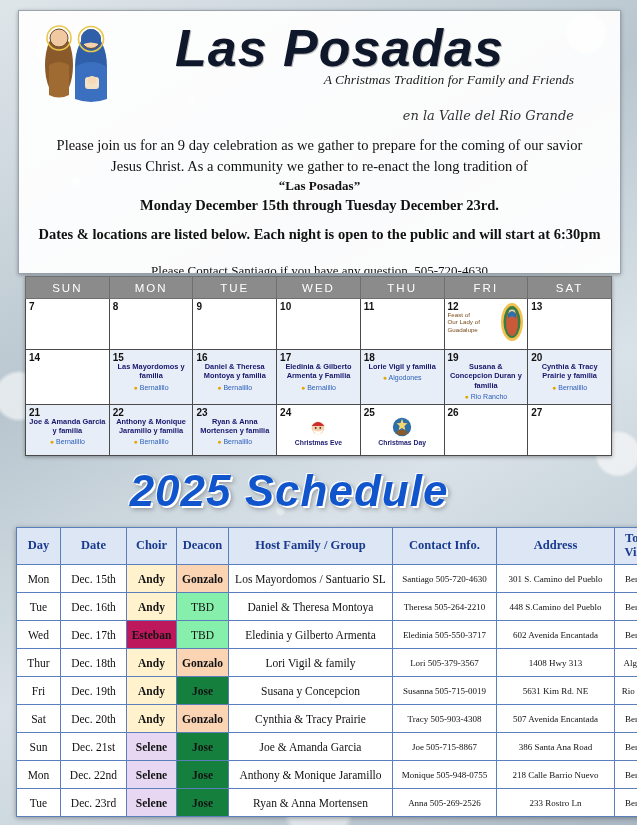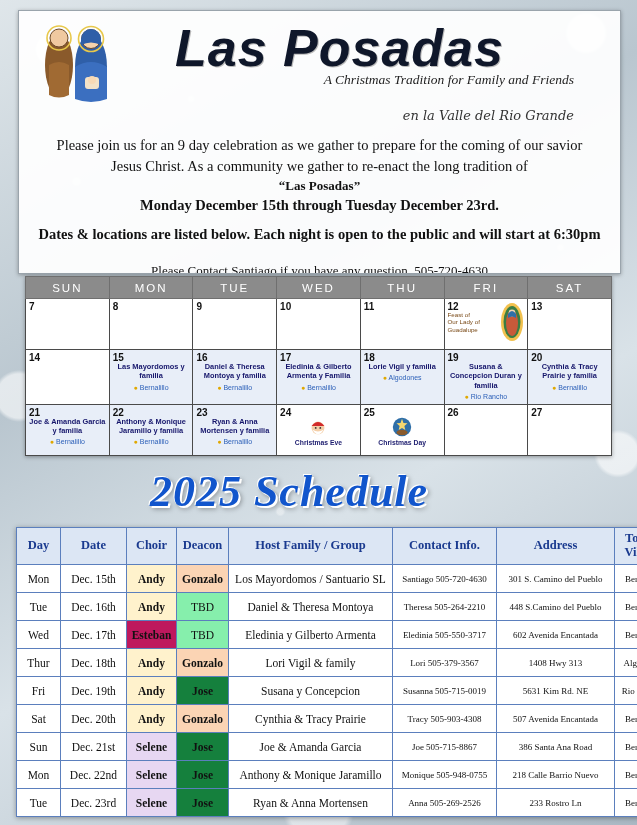--- a/index.html
+++ b/index.html
@@ -201,21 +201,21 @@
     text-align: center;
   }
 
   
   .banner {
     position: absolute;
     top: 466px;
     left: 0;
     width: 578px;
     text-align: center;
-    font-family: Liberation Serif, serif;
+    font-family: Liberation Sans, sans-serif;
     font-style: italic;
     font-weight: 700;
     font-size: 44px;
     color: #1155cc;
     text-shadow:
       2px 2px 0 #ffffff,
       -1px -1px 0 #ffffff,
       3px 3px 5px rgba(0,0,0,0.35);
     letter-spacing: 1px;
   }

